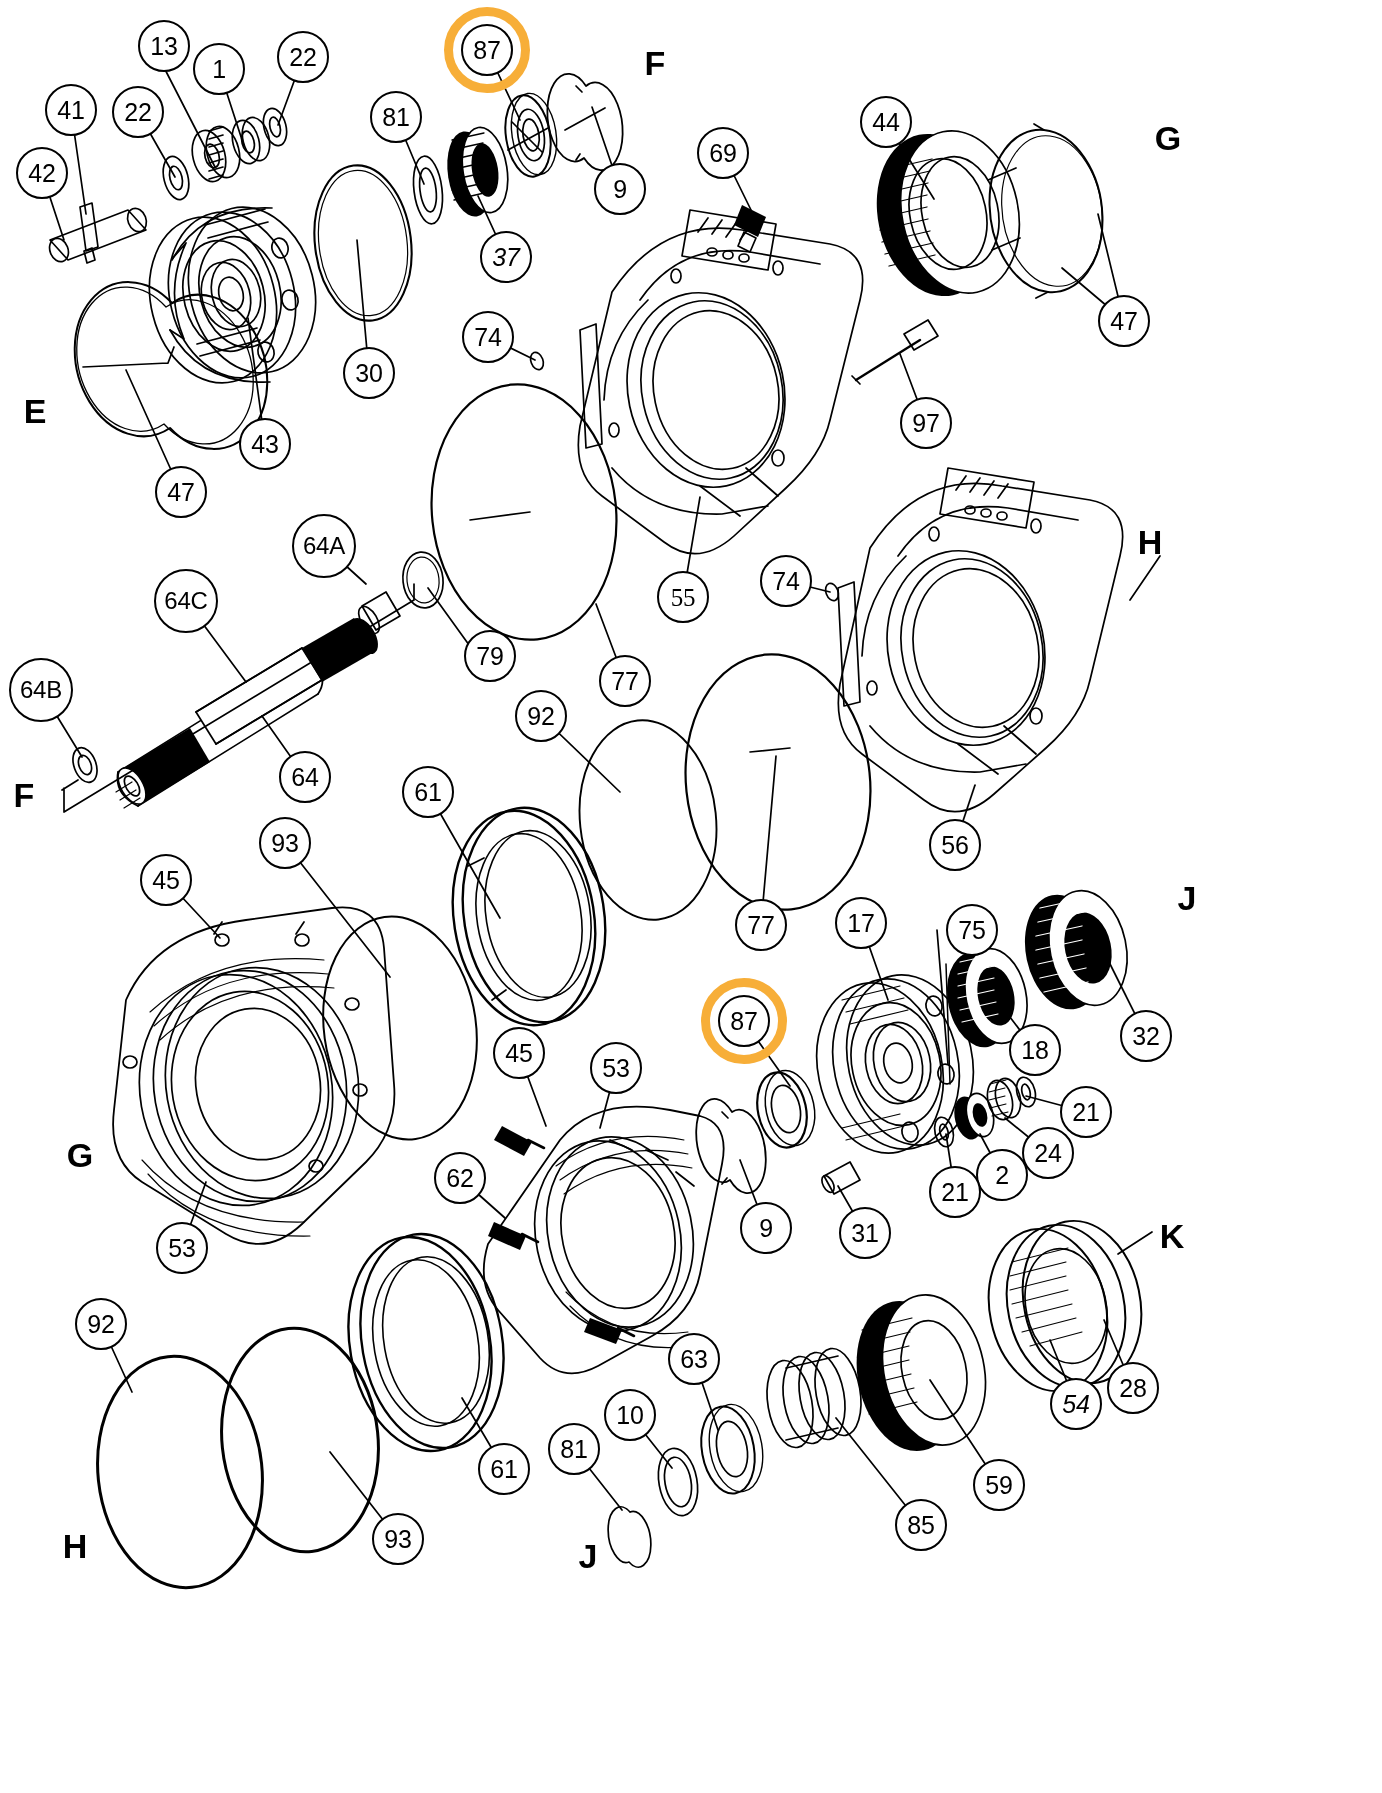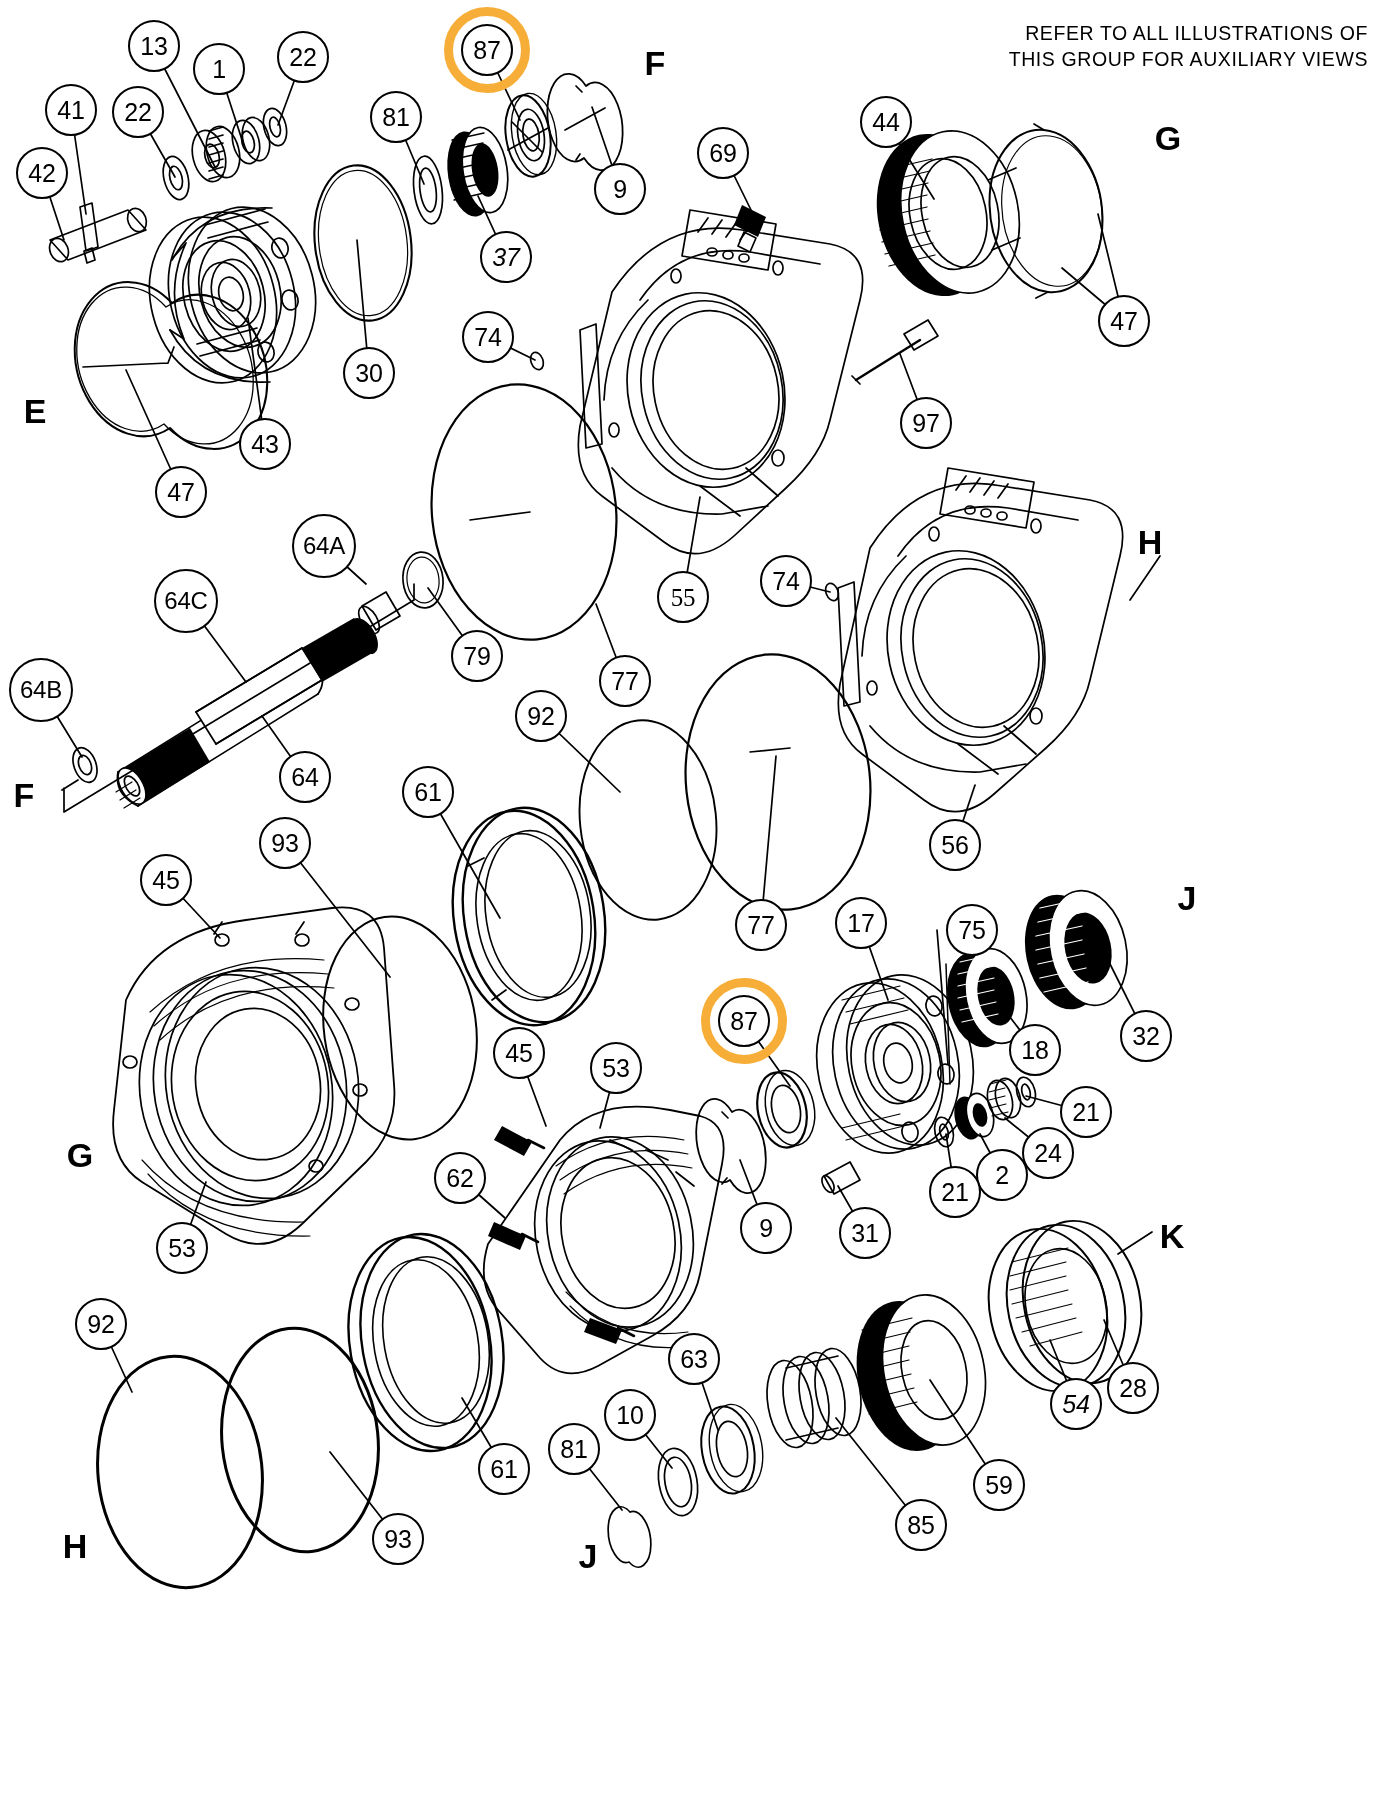--- a/index.html
+++ b/index.html
@@ -30,24 +30,20 @@
   
   .lt{position:absolute;font-size:34px;font-weight:700;line-height:1;
       transform:translate(-50%,-50%);z-index:6;
       font-family:"Liberation Sans","DejaVu Sans",sans-serif;}
 </style>
 </head>
 <body>
 
 <div id="sheet">
 
-  <div class="note">
-    <div>REFER TO ALL ILLUSTRATIONS OF</div>
-    <div>THIS GROUP FOR AUXILIARY VIEWS</div>
-  </div>
 
   <svg id="art" viewBox="0 0 1382 1793" xmlns="http://www.w3.org/2000/svg">
     <defs>
       <g id="knurl"></g>
     </defs>
     <g fill="none" stroke="#000" stroke-width="1.7" stroke-linecap="round" stroke-linejoin="round">
 
       <g>
         <path d="M50 240 l78 -30 l18 20 l-78 30 z" stroke-width="1.6"></path>
         <ellipse cx="59" cy="250" rx="9" ry="12" transform="rotate(-21 59 250)"></ellipse>
@@ -515,21 +511,21 @@
 
   <div id="highlight-layer">
       <div class="hl" style="left: 487px; top: 50px; border-color: rgb(247, 174, 56);"></div>
       <div class="hl" style="left: 744px; top: 1021px; border-color: rgb(247, 174, 56);"></div>
     </div>
 
   <div id="callout-layer">
       <div class="cb" style="left: 71px; top: 110px;">41</div>
       <div class="cb" style="left: 42px; top: 173px;">42</div>
       <div class="cb" style="left: 138px; top: 112px;">22</div>
-      <div class="cb" style="left: 154px; top: 46px;">13</div>
+      <div class="cb" style="left: 164px; top: 46px;">13</div>
       <div class="cb" style="left: 219px; top: 69px;">1</div>
       <div class="cb" style="left: 303px; top: 57px;">22</div>
       <div class="cb" style="left: 396px; top: 117px;">81</div>
       <div class="cb" style="left: 487px; top: 50px;">87</div>
       <div class="cb" style="left: 620px; top: 189px;">9</div>
       <div class="cb" style="left: 506px; top: 257px; font-style: italic;">37</div>
       <div class="cb" style="left: 369px; top: 373px;">30</div>
       <div class="cb" style="left: 265px; top: 444px;">43</div>
       <div class="cb" style="left: 181px; top: 492px;">47</div>
       <div class="cb" style="left: 723px; top: 153px;">69</div>
@@ -537,21 +533,21 @@
       <div class="cb" style="left: 683px; top: 597px; font-family: Liberation Serif, serif;">55</div>
       <div class="cb" style="left: 886px; top: 122px; text-align: center;">44</div>
       <div class="cb" style="left: 1124px; top: 321px;">47</div>
       <div class="cb" style="left: 926px; top: 423px;">97</div>
       <div class="cb" style="left: 786px; top: 581px;">74</div>
       <div class="cb" style="left: 955px; top: 845px;">56</div>
       <div class="cb w3" style="left: 324px; top: 546px;">64A</div>
       <div class="cb w3" style="left: 186px; top: 601px;">64C</div>
       <div class="cb w3" style="left: 41px; top: 690px;">64B</div>
       <div class="cb" style="left: 305px; top: 777px;">64</div>
-      <div class="cb" style="left: 477px; top: 656px; text-align: center;">79</div>
+      <div class="cb" style="left: 490px; top: 656px; text-align: center;">79</div>
       <div class="cb" style="left: 625px; top: 681px;">77</div>
       <div class="cb" style="left: 541px; top: 716px;">92</div>
       <div class="cb" style="left: 761px; top: 925px;">77</div>
       <div class="cb" style="left: 428px; top: 792px;">61</div>
       <div class="cb" style="left: 285px; top: 843px;">93</div>
       <div class="cb" style="left: 166px; top: 880px;">45</div>
       <div class="cb" style="left: 182px; top: 1248px;">53</div>
       <div class="cb" style="left: 519px; top: 1053px;">45</div>
       <div class="cb" style="left: 616px; top: 1068px;">53</div>
       <div class="cb" style="left: 460px; top: 1178px;">62</div>

